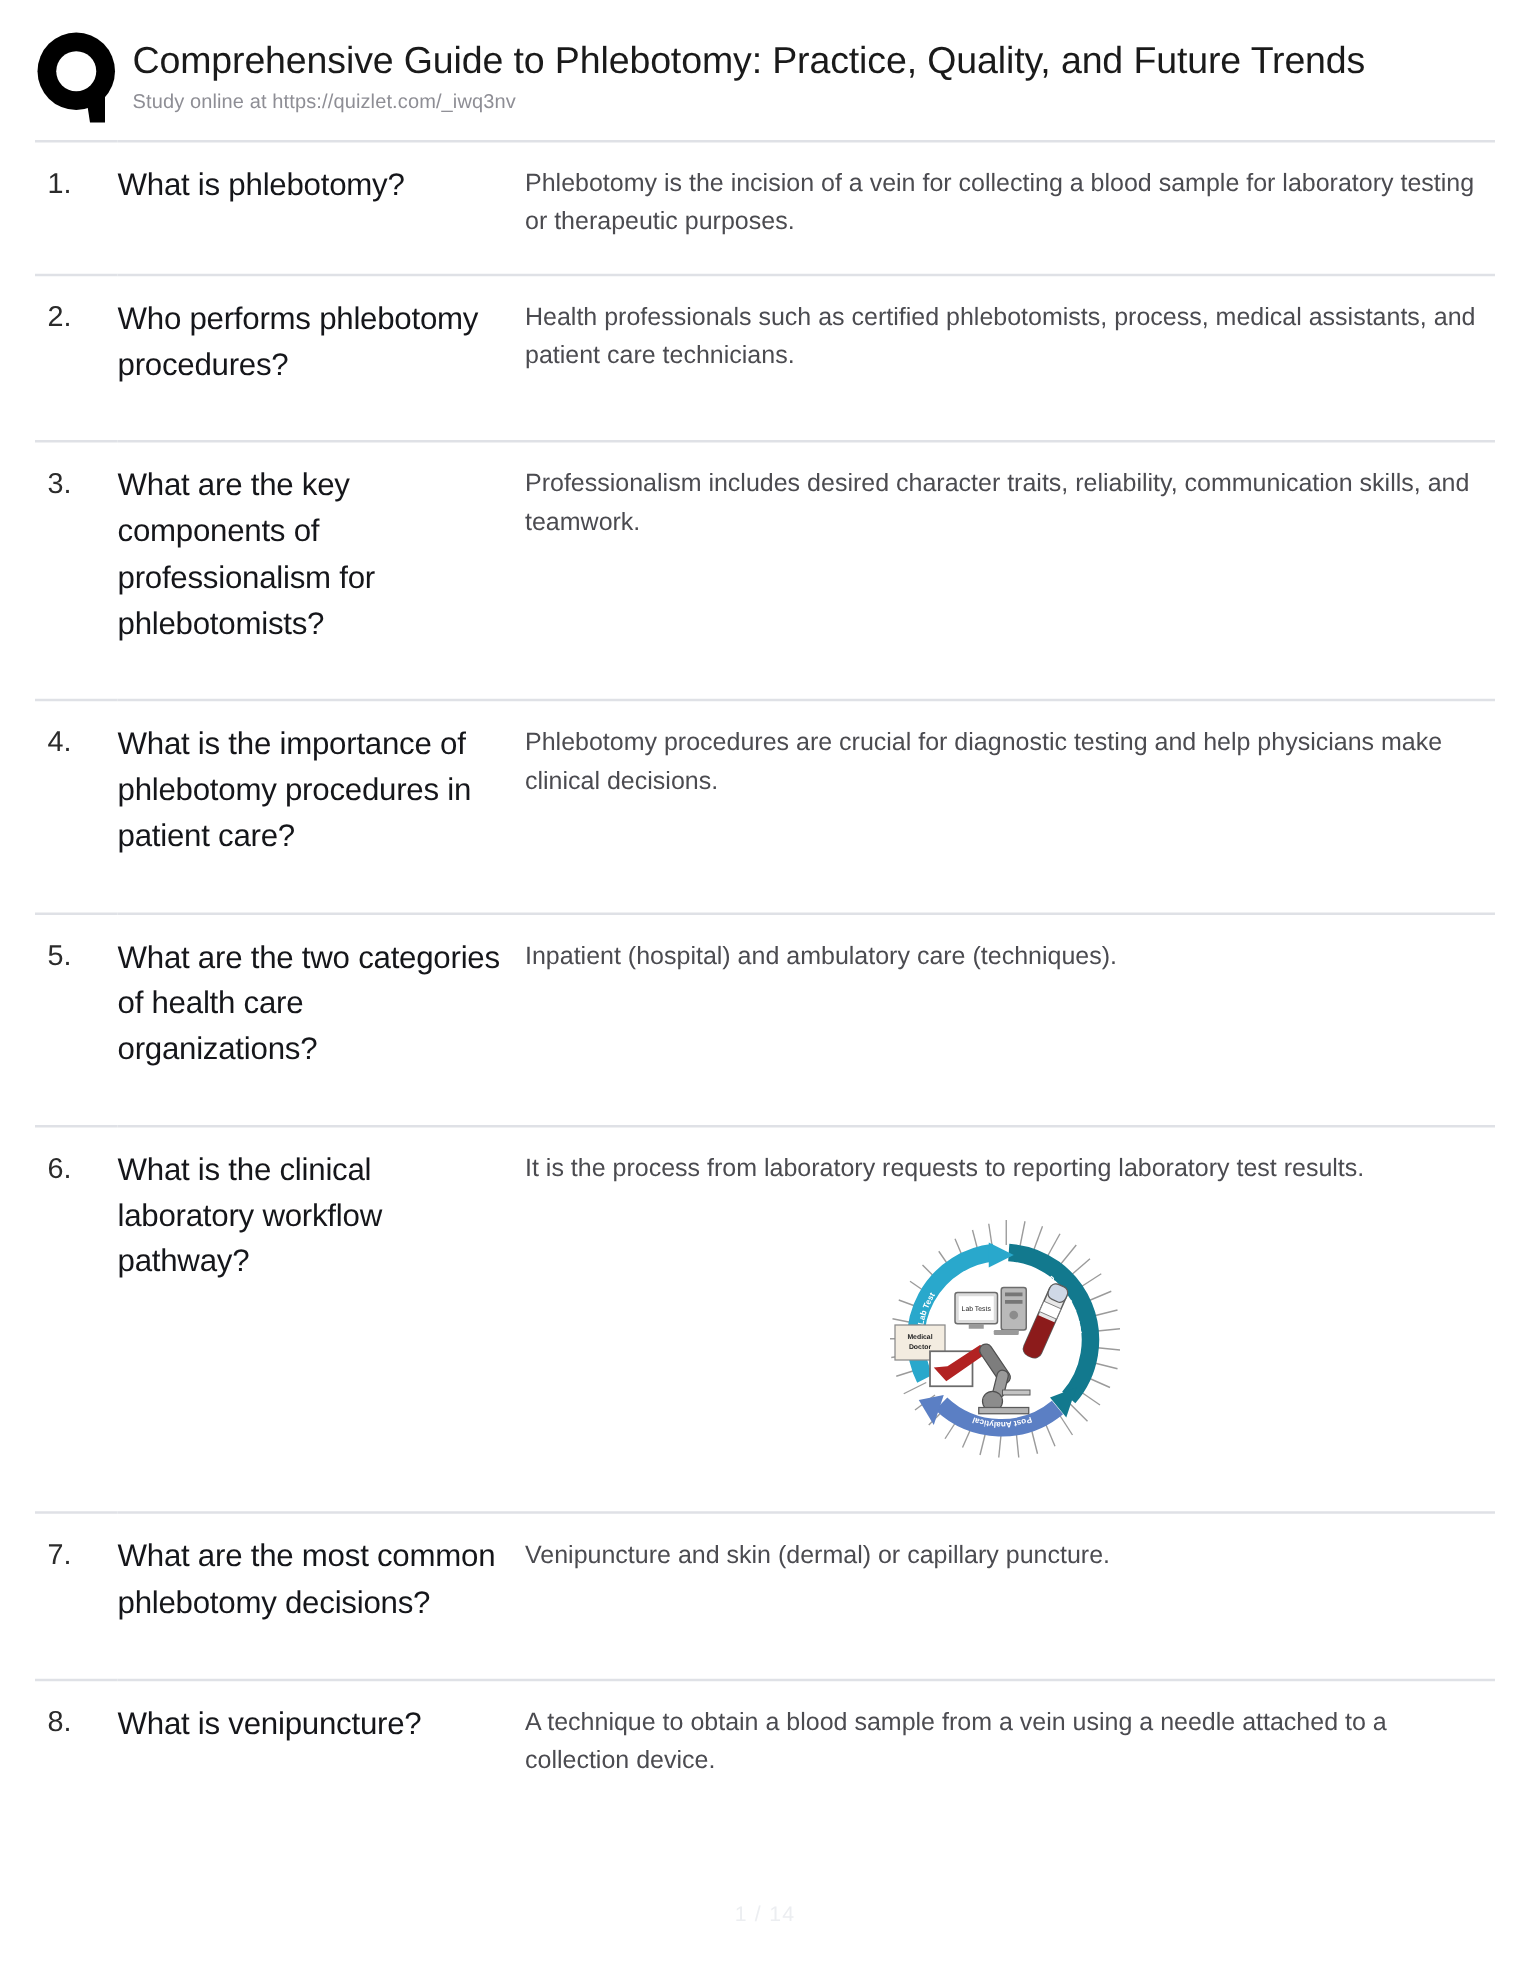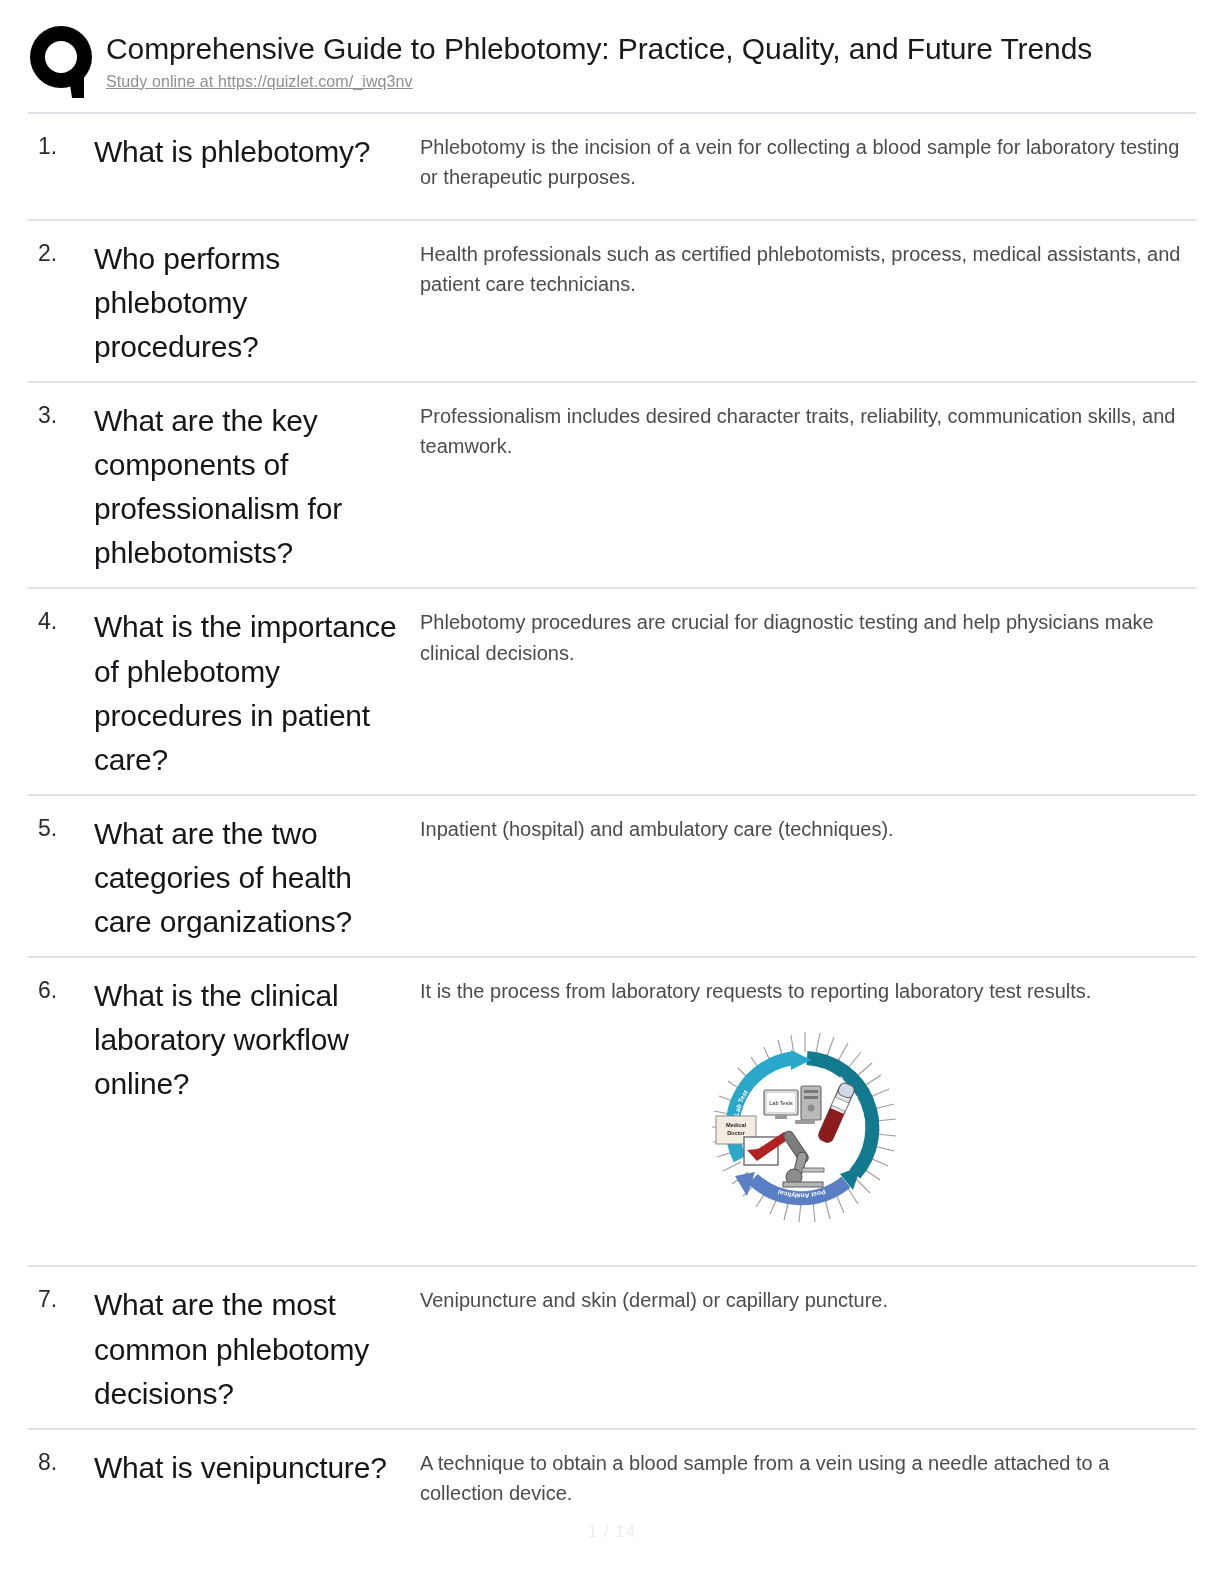--- a/index.html
+++ b/index.html
@@ -60,21 +60,20 @@
     overflow: hidden;
     margin: 0;
   }
   .doc-subtitle {
     margin: 6px 0 0 0;
     font-size: 16px;
     font-weight: 400;
     color: #8e8e95;
     letter-spacing: 0.1px;
     white-space: nowrap;
-    text-decoration: underline;
   }
 
   
   .qa-table {
     margin: 0 28px 0 28px;
     border-collapse: collapse;
     width: 1168px;
     table-layout: fixed;
   }
   .qa-row {
@@ -89,22 +88,22 @@
     padding: 16px 0 26px 10px;
     font-size: 23px;
     font-weight: 400;
     color: #2b2b2b;
     line-height: 1.45;
     box-sizing: border-box;
   }
   .cell-q {
     width: 326px;
     vertical-align: top;
-    padding: 16px 14px 12px 0;
-    font-size: 30px;
+    padding: 16px 14px 42px 0;
+    font-size: 25px;
     font-weight: 500;
     line-height: 1.47;
     color: #15161a;
     letter-spacing: -0.2px;
     box-sizing: border-box;
     word-break: break-word;
     hyphens: auto;
   }
   .cell-a {
     vertical-align: top;
@@ -198,21 +197,21 @@
       </tr>
 
       <tr class="qa-row">
         <td class="cell-num">5.</td>
         <td class="cell-q">What are the two categories of health care organizations?</td>
         <td class="cell-a">Inpatient (hospital) and ambulatory care (techniques).</td>
       </tr>
 
       <tr class="qa-row">
         <td class="cell-num">6.</td>
-        <td class="cell-q">What is the clinical laboratory workflow online?</td>
+        <td class="cell-q">What is the clinical laboratory workflow pathway?</td>
         <td class="cell-a">
           <span class="answer-text">It is the process from laboratory requests to reporting laboratory test results.</span>
 
           <div class="diagram-holder">
             <div class="diagram">
               <svg width="245" height="215" viewBox="0 0 245 215">
 
                 <g stroke="#9b9b9b" stroke-width="1.1">
                   <line x1="122" y1="28" x2="122" y2="8"></line>
                   <line x1="133" y1="29" x2="137" y2="9"></line>

